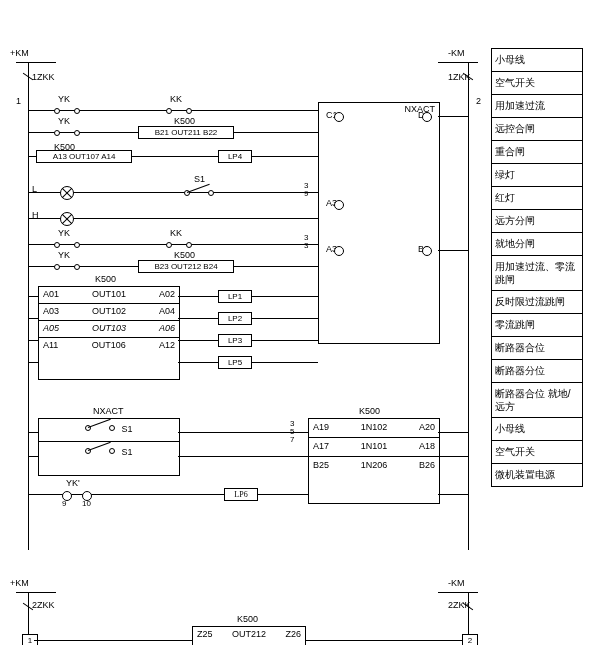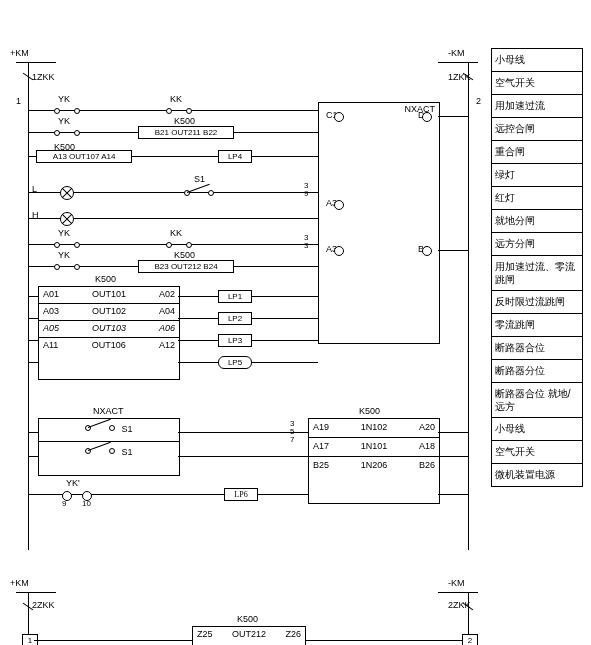--- a/index.html
+++ b/index.html
@@ -155,22 +155,22 @@
 <div class="page">
 
   <div class="legend">
     <div class="legend-row">小母线</div>
     <div class="legend-row">空气开关</div>
     <div class="legend-row">用加速过流</div>
     <div class="legend-row">远控合闸</div>
     <div class="legend-row">重合闸</div>
     <div class="legend-row">绿灯</div>
     <div class="legend-row">红灯</div>
+    <div class="legend-row">远方分闸</div>
     <div class="legend-row">就地分闸</div>
-    <div class="legend-row">远方分闸</div>
     <div class="legend-row tall">用加速过流、零流跳闸</div>
     <div class="legend-row">反时限过流跳闸</div>
     <div class="legend-row">零流跳闸</div>
     <div class="legend-row">断路器合位</div>
     <div class="legend-row">断路器分位</div>
     <div class="legend-row tall">断路器合位
 就地/远方</div>
     <div class="legend-row">小母线</div>
     <div class="legend-row">空气开关</div>
     <div class="legend-row">微机装置电源</div>
@@ -298,21 +298,21 @@
     <div class="wire-h" style="left:170px;top:248px;width:140px;"></div>
     <div class="small-box" style="left:210px;top:242px;width:28px;">LP1</div>
     <div class="wire-h" style="left:20px;top:270px;width:10px;"></div>
     <div class="wire-h" style="left:170px;top:270px;width:140px;"></div>
     <div class="small-box" style="left:210px;top:264px;width:28px;">LP2</div>
     <div class="wire-h" style="left:20px;top:292px;width:10px;"></div>
     <div class="wire-h" style="left:170px;top:292px;width:140px;"></div>
     <div class="small-box" style="left:210px;top:286px;width:28px;">LP3</div>
     <div class="wire-h" style="left:20px;top:314px;width:10px;"></div>
     <div class="wire-h" style="left:170px;top:314px;width:140px;"></div>
-    <div class="small-box" style="left:210px;top:308px;width:28px;border-radius:6px;">LP5</div>
+    <div class="small-box" style="left:210px;top:308px;width:28px;">LP5</div>
 
     <div class="box" style="left:30px;top:370px;width:140px;height:56px;align-items:stretch;justify-content:flex-start;">
       <div class="lbl" style="left:54px;top:-12px;">NXACT</div>
       <div style="display:flex;justify-content:center;padding:6px 0;border-bottom:1px solid #000;">
         <div class="switch" style="position:relative;left:0;top:-3px;">
             <div class="sline"></div>
           </div>
         <span style="margin-left:6px;">S1</span>
       </div>
       <div style="display:flex;justify-content:center;padding:6px 0;">

